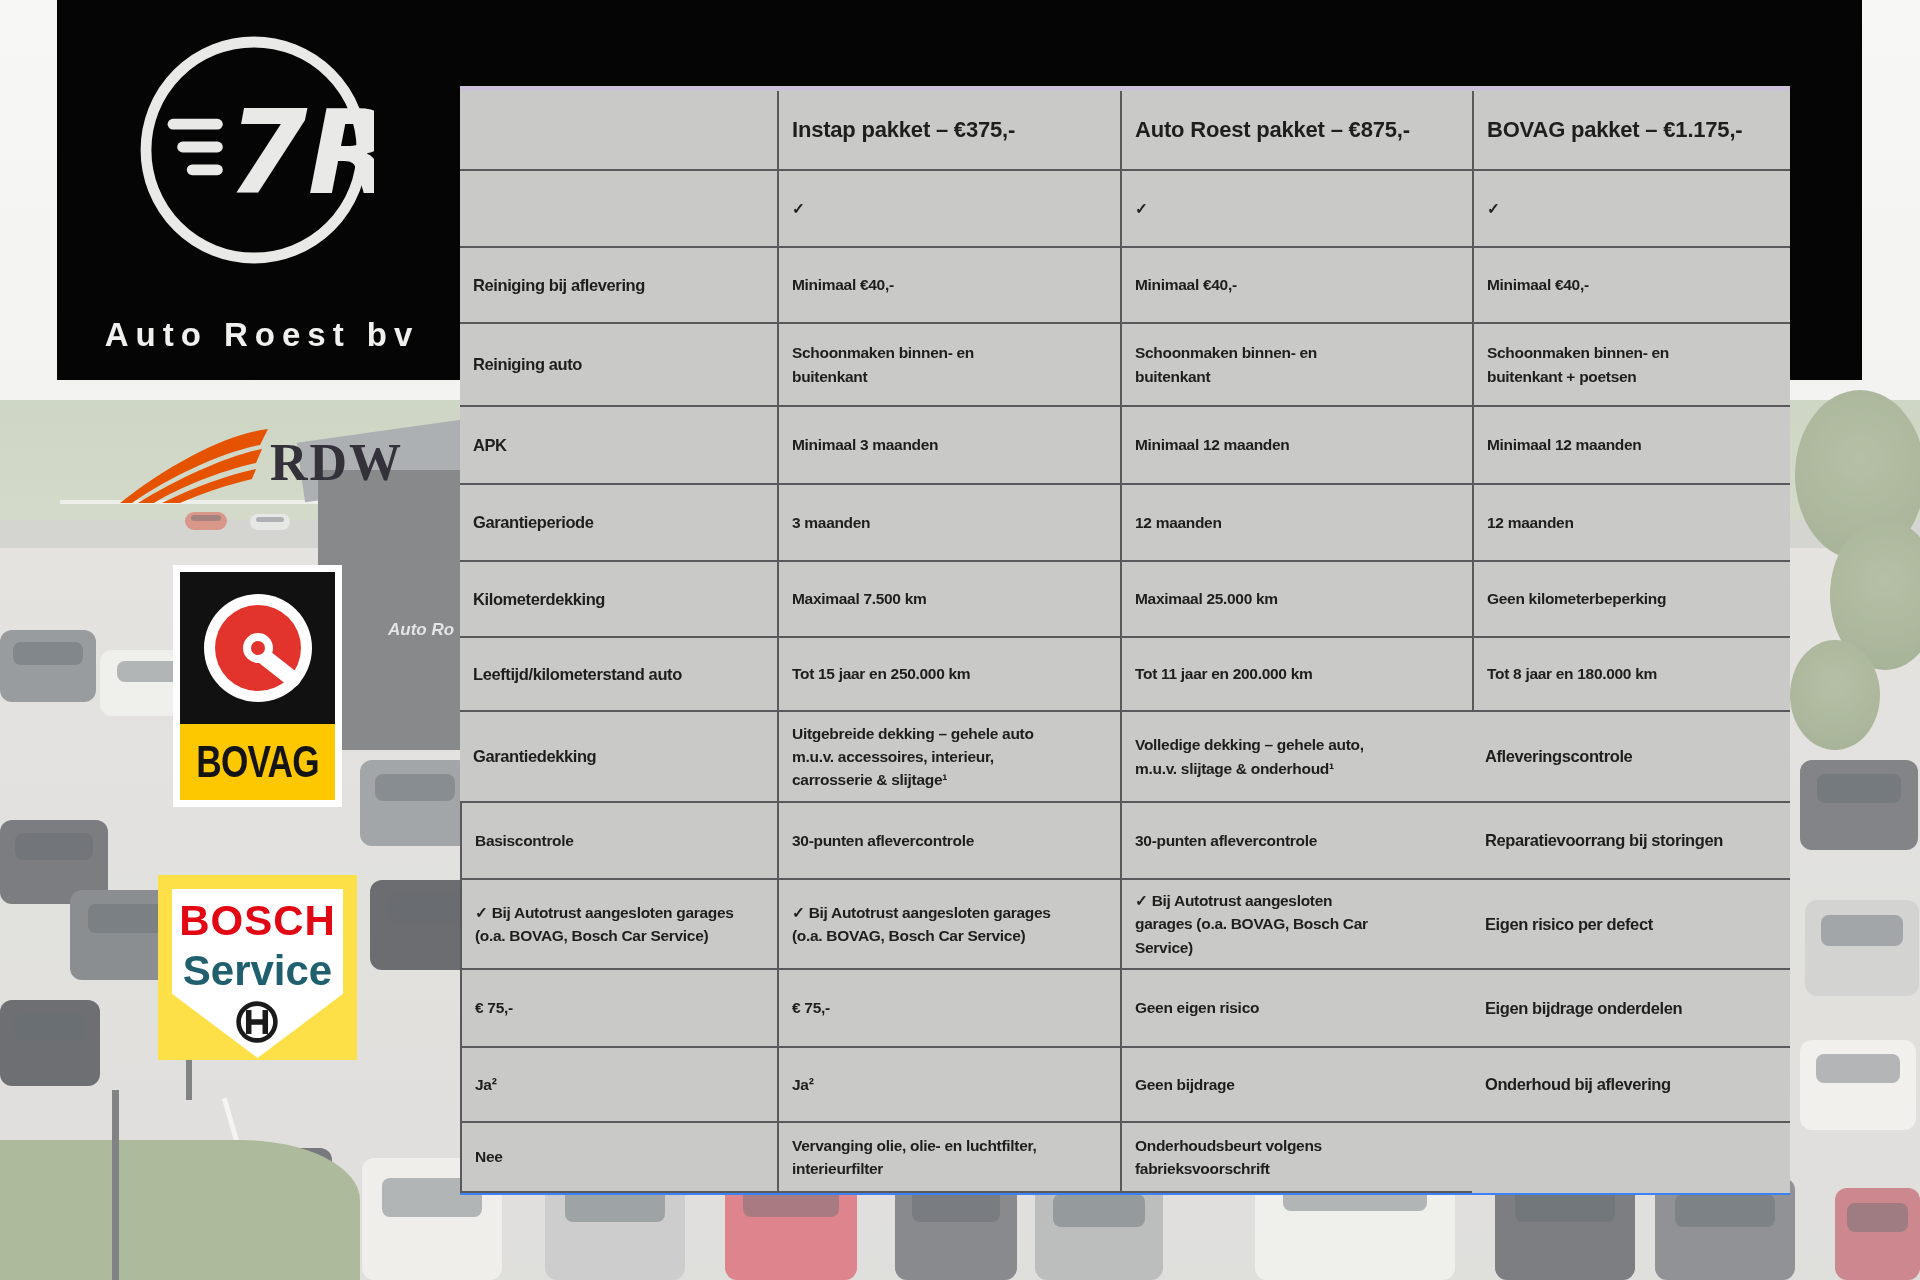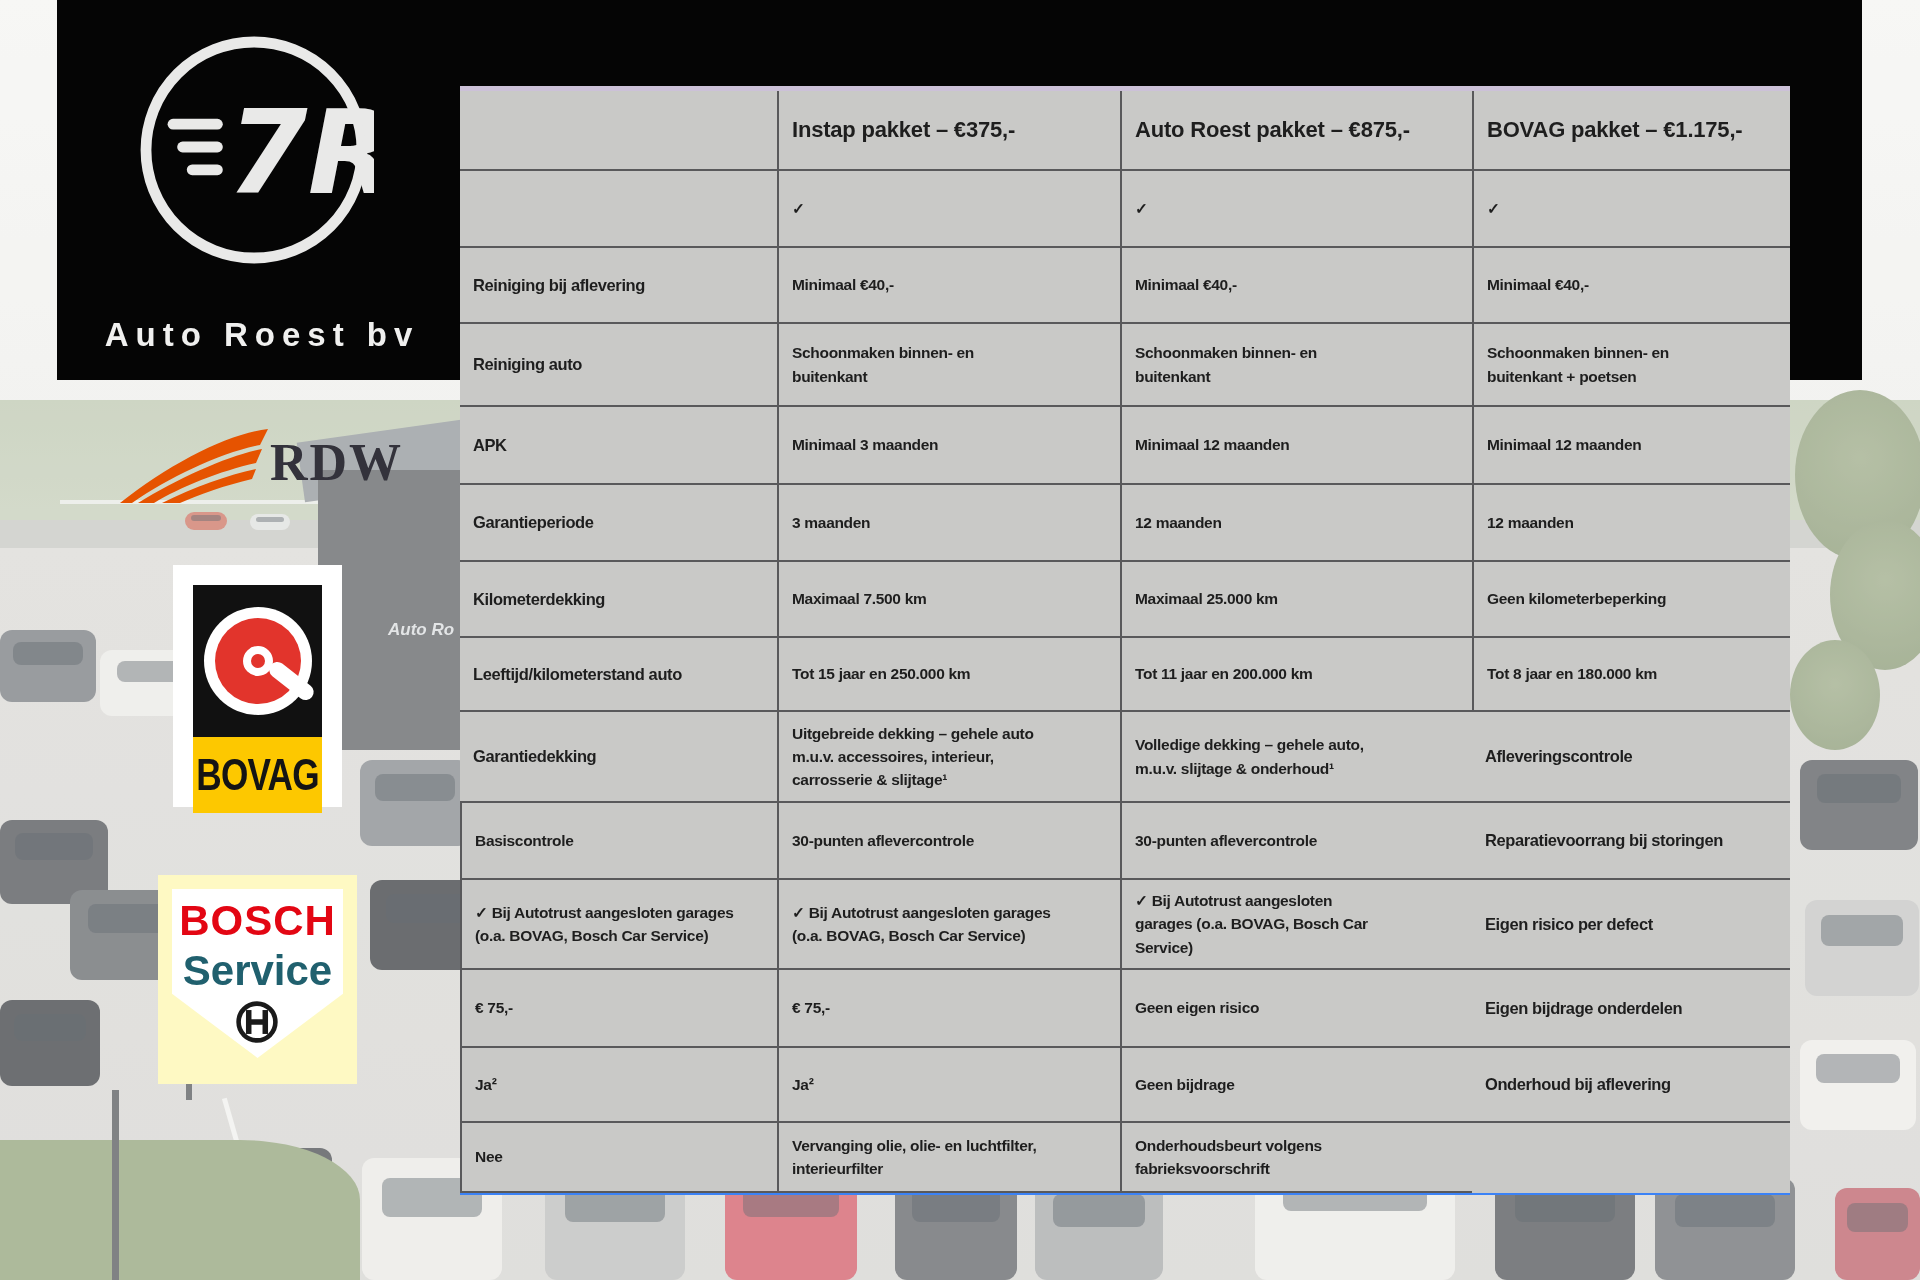--- a/index.html
+++ b/index.html
@@ -33,34 +33,34 @@
   #banner{position:absolute;left:57px;top:0;width:1805px;height:380px;background:#050505;}
   #brand-logo{position:absolute;left:77px;top:30px;width:240px;height:240px;}
   #company{position:absolute;left:40px;top:316px;width:330px;text-align:center;color:#f0f0ef;
            font-size:33px;font-weight:bold;letter-spacing:7px;white-space:nowrap;}
 
   
   #rdw{position:absolute;left:110px;top:415px;width:300px;height:100px;}
   #rdw-text{position:absolute;left:160px;top:18px;font-family:"Liberation Serif",serif;
             font-size:52px;font-weight:bold;color:#33323b;letter-spacing:2px;}
   #bovag{position:absolute;left:173px;top:565px;width:169px;height:242px;background:#ffffff;
-         box-sizing:border-box;padding:20px;}
+         box-sizing:border-box;padding:7px;}
   #bovag-top{position:relative;width:100%;height:152px;background:#111111;}
   #bovag-ring{position:absolute;left:50%;top:50%;width:108px;height:108px;margin:-54px 0 0 -54px;
               background:#ffffff;border-radius:50%;}
   #bovag-red{position:absolute;left:50%;top:50%;width:86px;height:86px;margin:-43px 0 0 -43px;
              background:#e2342c;border-radius:50%;}
   #bovag-hub{position:absolute;left:50%;top:50%;width:30px;height:30px;margin:-15px 0 0 -15px;
              background:#e2342c;border:8px solid #ffffff;border-radius:50%;box-sizing:border-box;}
   #bovag-handle{position:absolute;left:78px;top:72px;width:52px;height:16px;background:#ffffff;
                 border-radius:8px;transform:rotate(38deg);transform-origin:0 50%;}
   #bovag-bottom{position:relative;width:100%;height:76px;background:#fdc800;display:flex;
                 align-items:center;justify-content:center;}
   #bovag-word{color:#141414;font-size:44px;font-weight:bold;transform:scaleX(.80);letter-spacing:-1px;}
-  #bosch{position:absolute;left:158px;top:875px;width:199px;height:209px;background:#fef9c3;}
+  #bosch{position:absolute;left:158px;top:875px;width:199px;height:185px;background:#fde047;}
   #bosch-shield{position:absolute;left:14px;top:14px;width:171px;height:169px;
                 background:#ffffff;clip-path:polygon(0 0,100% 0,100% 62%,50% 100%,0 62%);}
   #bosch-word{position:absolute;left:0;top:22px;width:199px;text-align:center;color:#e30613;
               font-size:42px;font-weight:bold;letter-spacing:1px;}
   #service-word{position:absolute;left:0;top:72px;width:199px;text-align:center;color:#20606e;
                 font-size:42px;font-weight:bold;}
   #armature{position:absolute;left:76px;top:124px;width:46px;height:46px;}
 
   
   #table-wrap{position:absolute;left:460px;top:86px;width:1330px;

